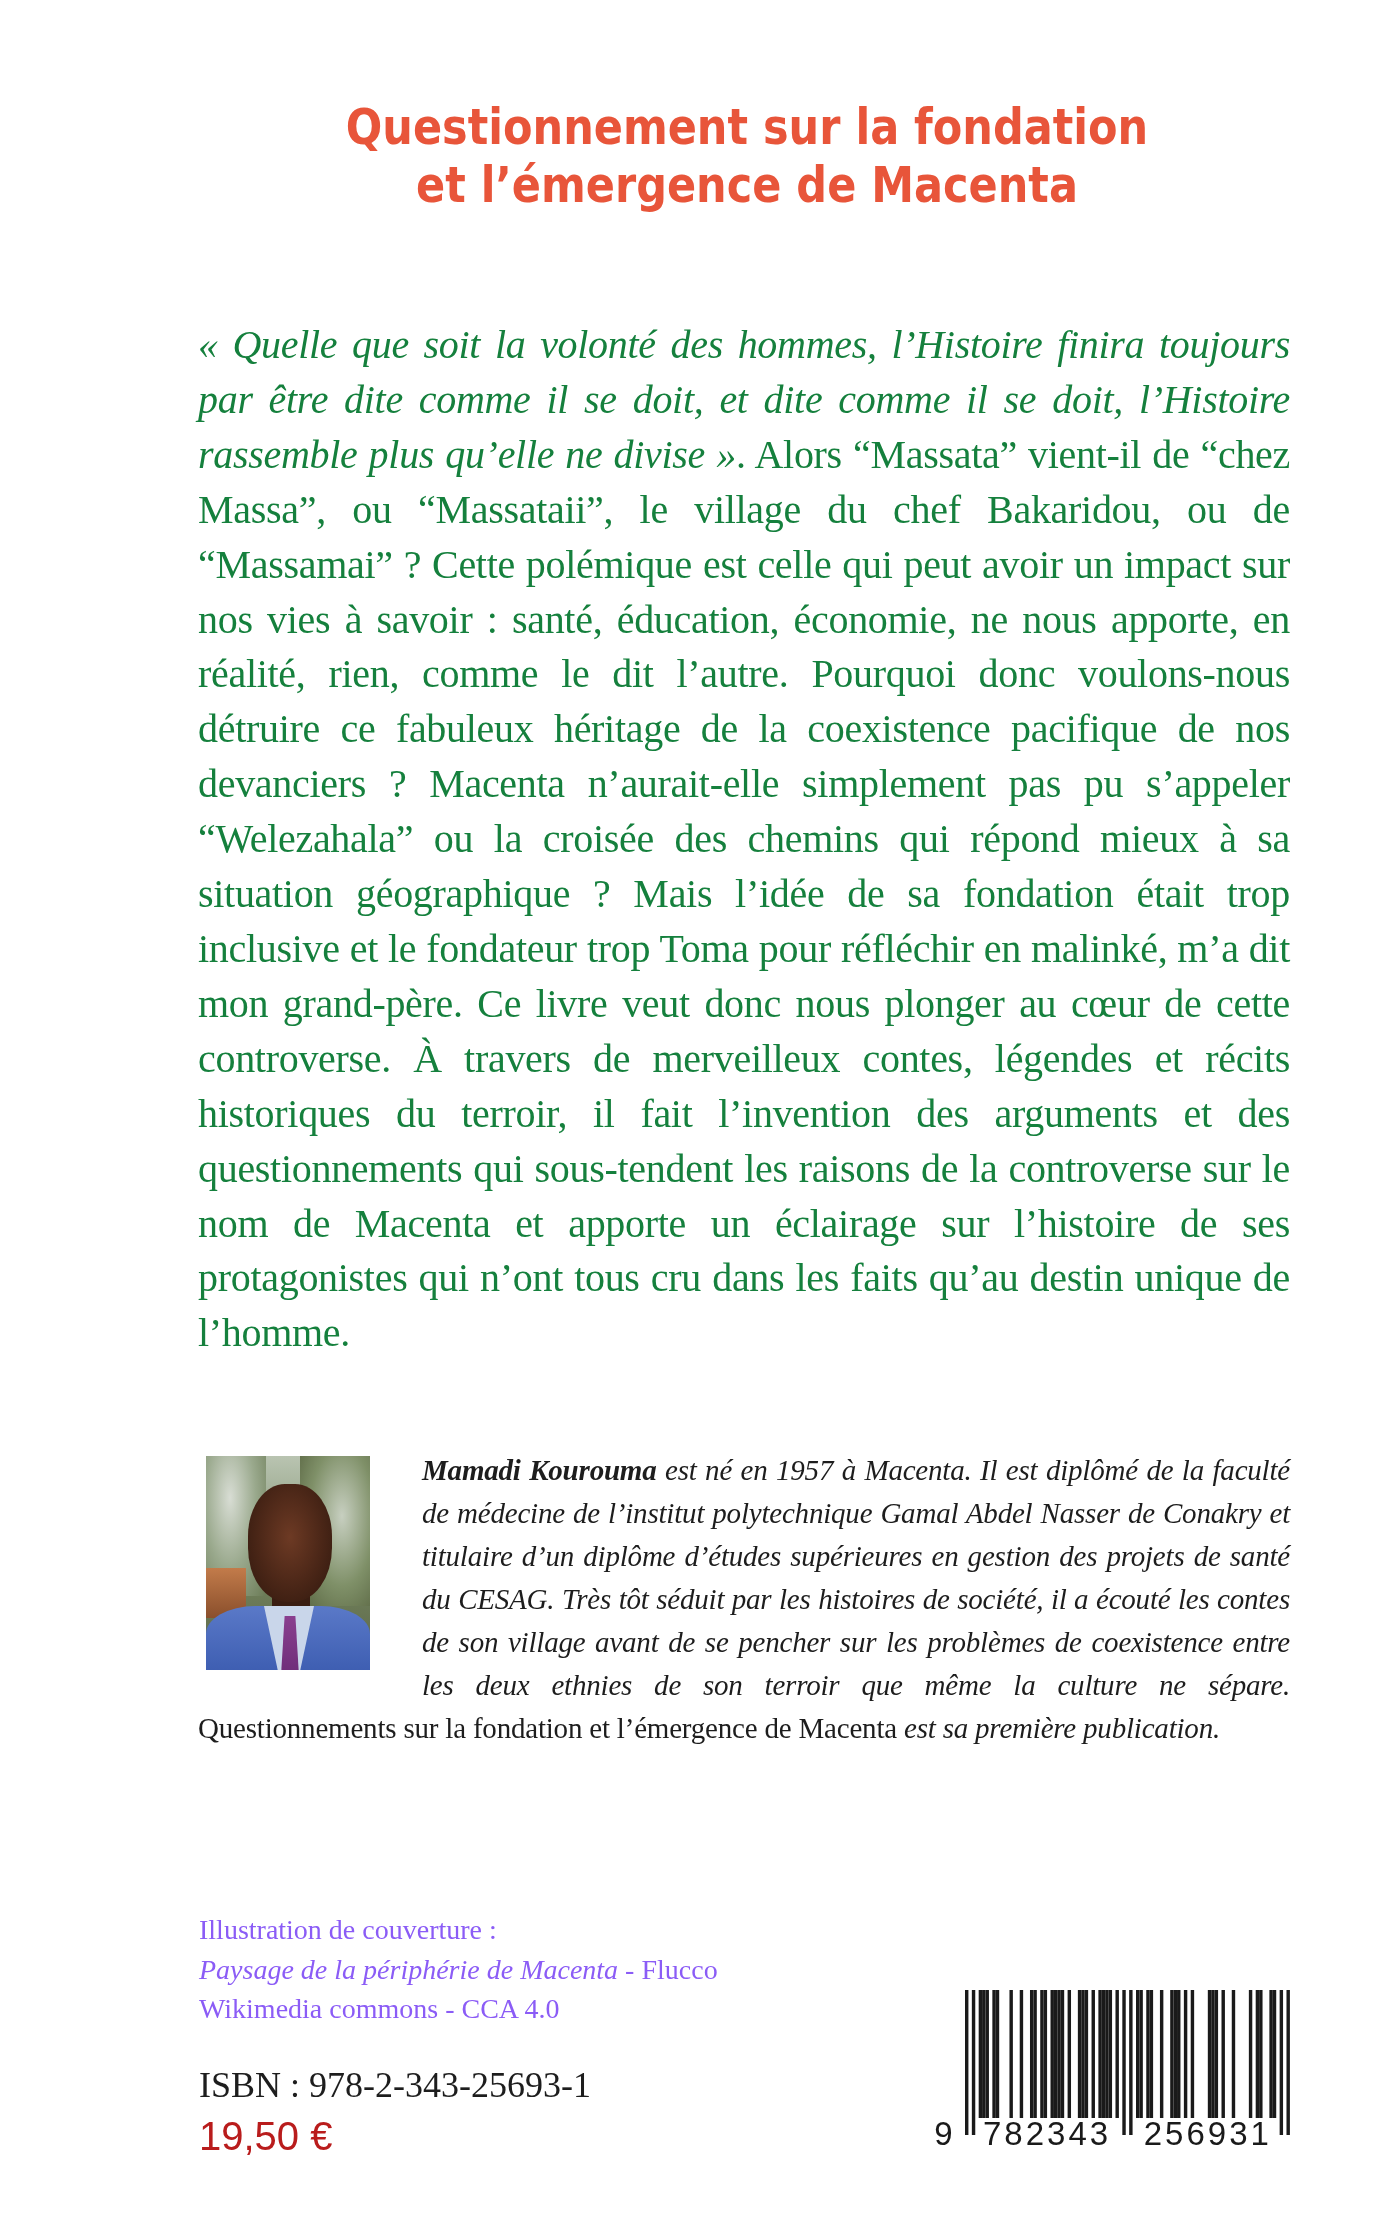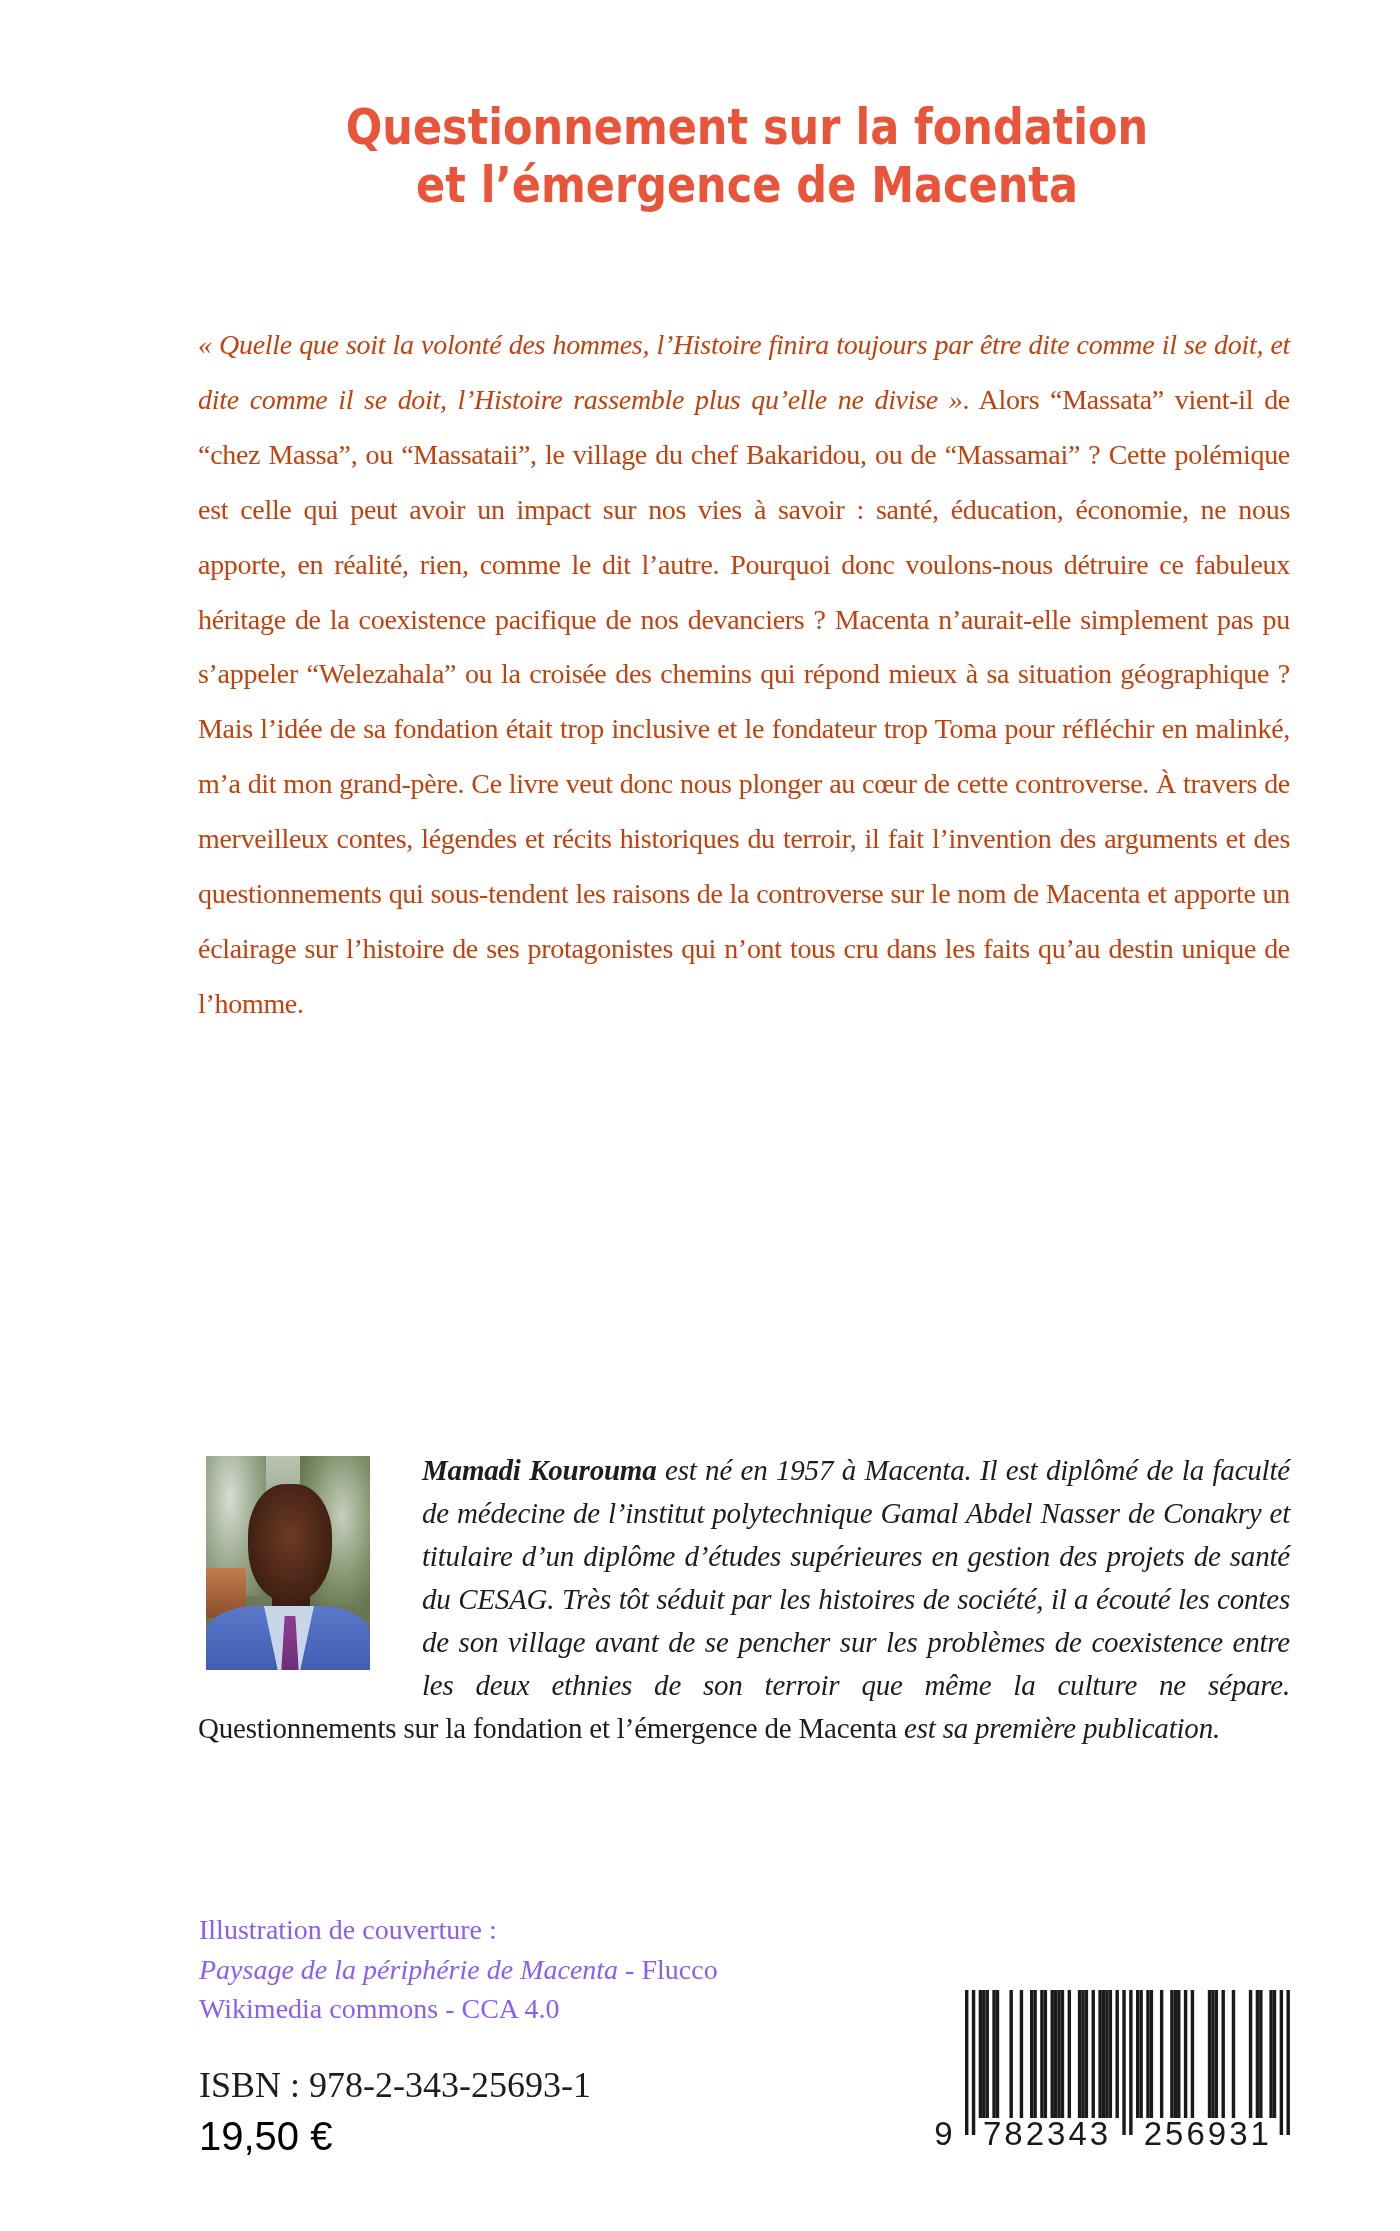--- a/index.html
+++ b/index.html
@@ -39,24 +39,24 @@
   }
   .title span { display: block; }
 
   
   .blurb {
     position: absolute;
     left: 151px;
     top: 318px;
     width: 1092px;
     font-family: "Liberation Serif", "DejaVu Serif", serif;
-    font-size: 28px;
+    font-size: 40px;
     line-height: 54.9px;
     text-align: justify;
-    color: #c2410c;
+    color: #15803d;
     letter-spacing: -0.3px;
   }
   .blurb em { font-style: italic; }
 
   
   .bio-photo {
     position: absolute;
     left: 159px;
     top: 1456px;
     width: 164px;
@@ -125,21 +125,21 @@
     line-height: 34px;
     color: #1d1d1d;
   }
   .price {
     position: absolute;
     left: 152px;
     top: 2112px;
     font-family: "Liberation Sans", "DejaVu Sans", sans-serif;
     font-size: 40px;
     line-height: 48px;
-    color: #000000;
+    color: #b91c1c;
   }
 
   
   .barcode {
     position: absolute;
     left: 880px;
     top: 1985px;
     width: 370px;
     height: 170px;
     background: #ffffff;

